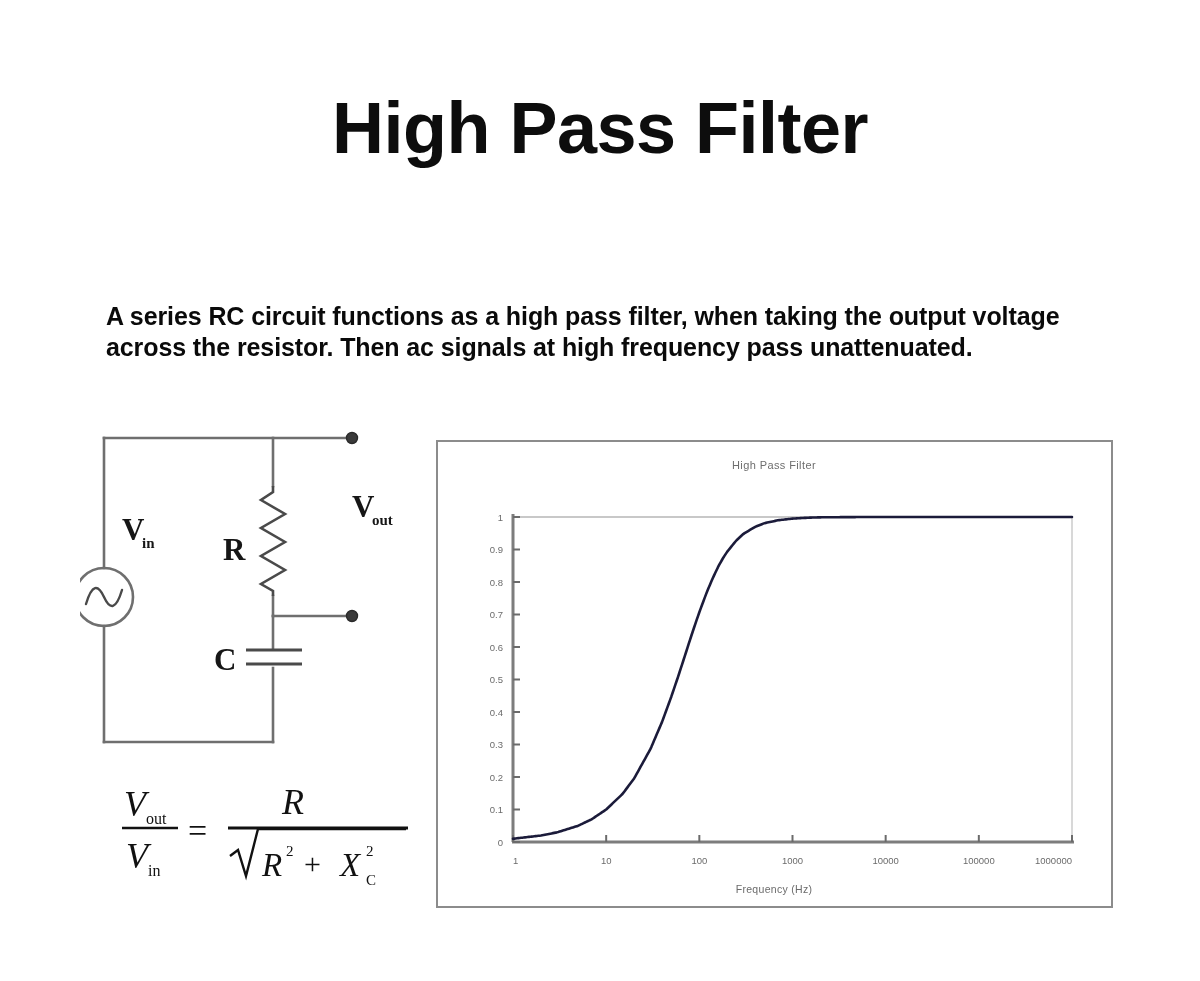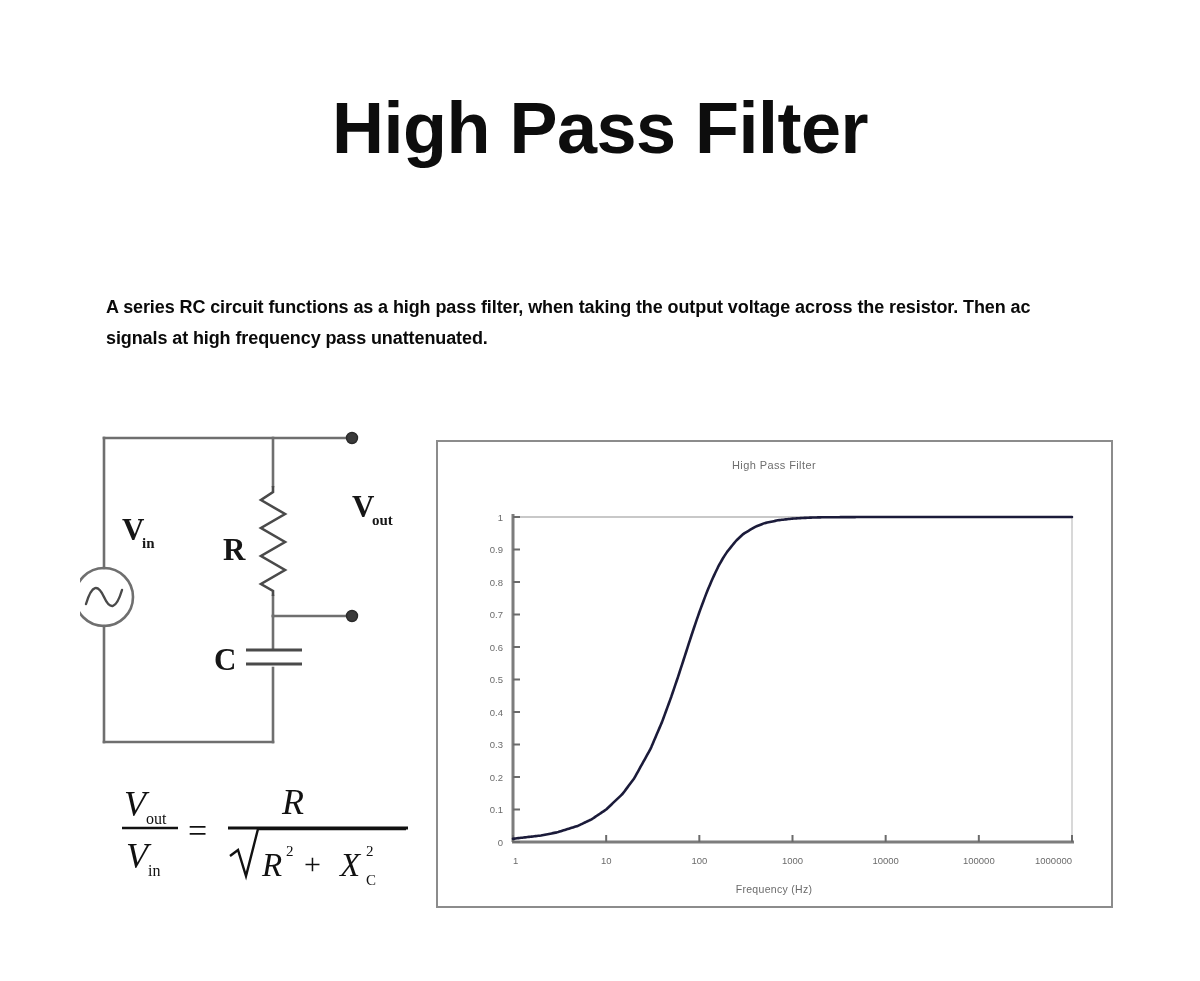--- a/index.html
+++ b/index.html
@@ -29,25 +29,25 @@
     line-height: 80px;
     letter-spacing: -0.5px;
     color: #0d0d0d;
     white-space: nowrap;
   }
 
   
   #body-text {
     position: absolute;
     left: 106px;
-    top: 292px;
+    top: 301px;
     width: 980px;
     font-family: "Liberation Sans", sans-serif;
     font-weight: bold;
-    font-size: 18px;
+    font-size: 25px;
     line-height: 31px;
     color: #0a0a0a;
     letter-spacing: -0.1px;
   }
 
   
   #circuit-diagram {
     position: absolute;
     left: 80px;
     top: 420px;

